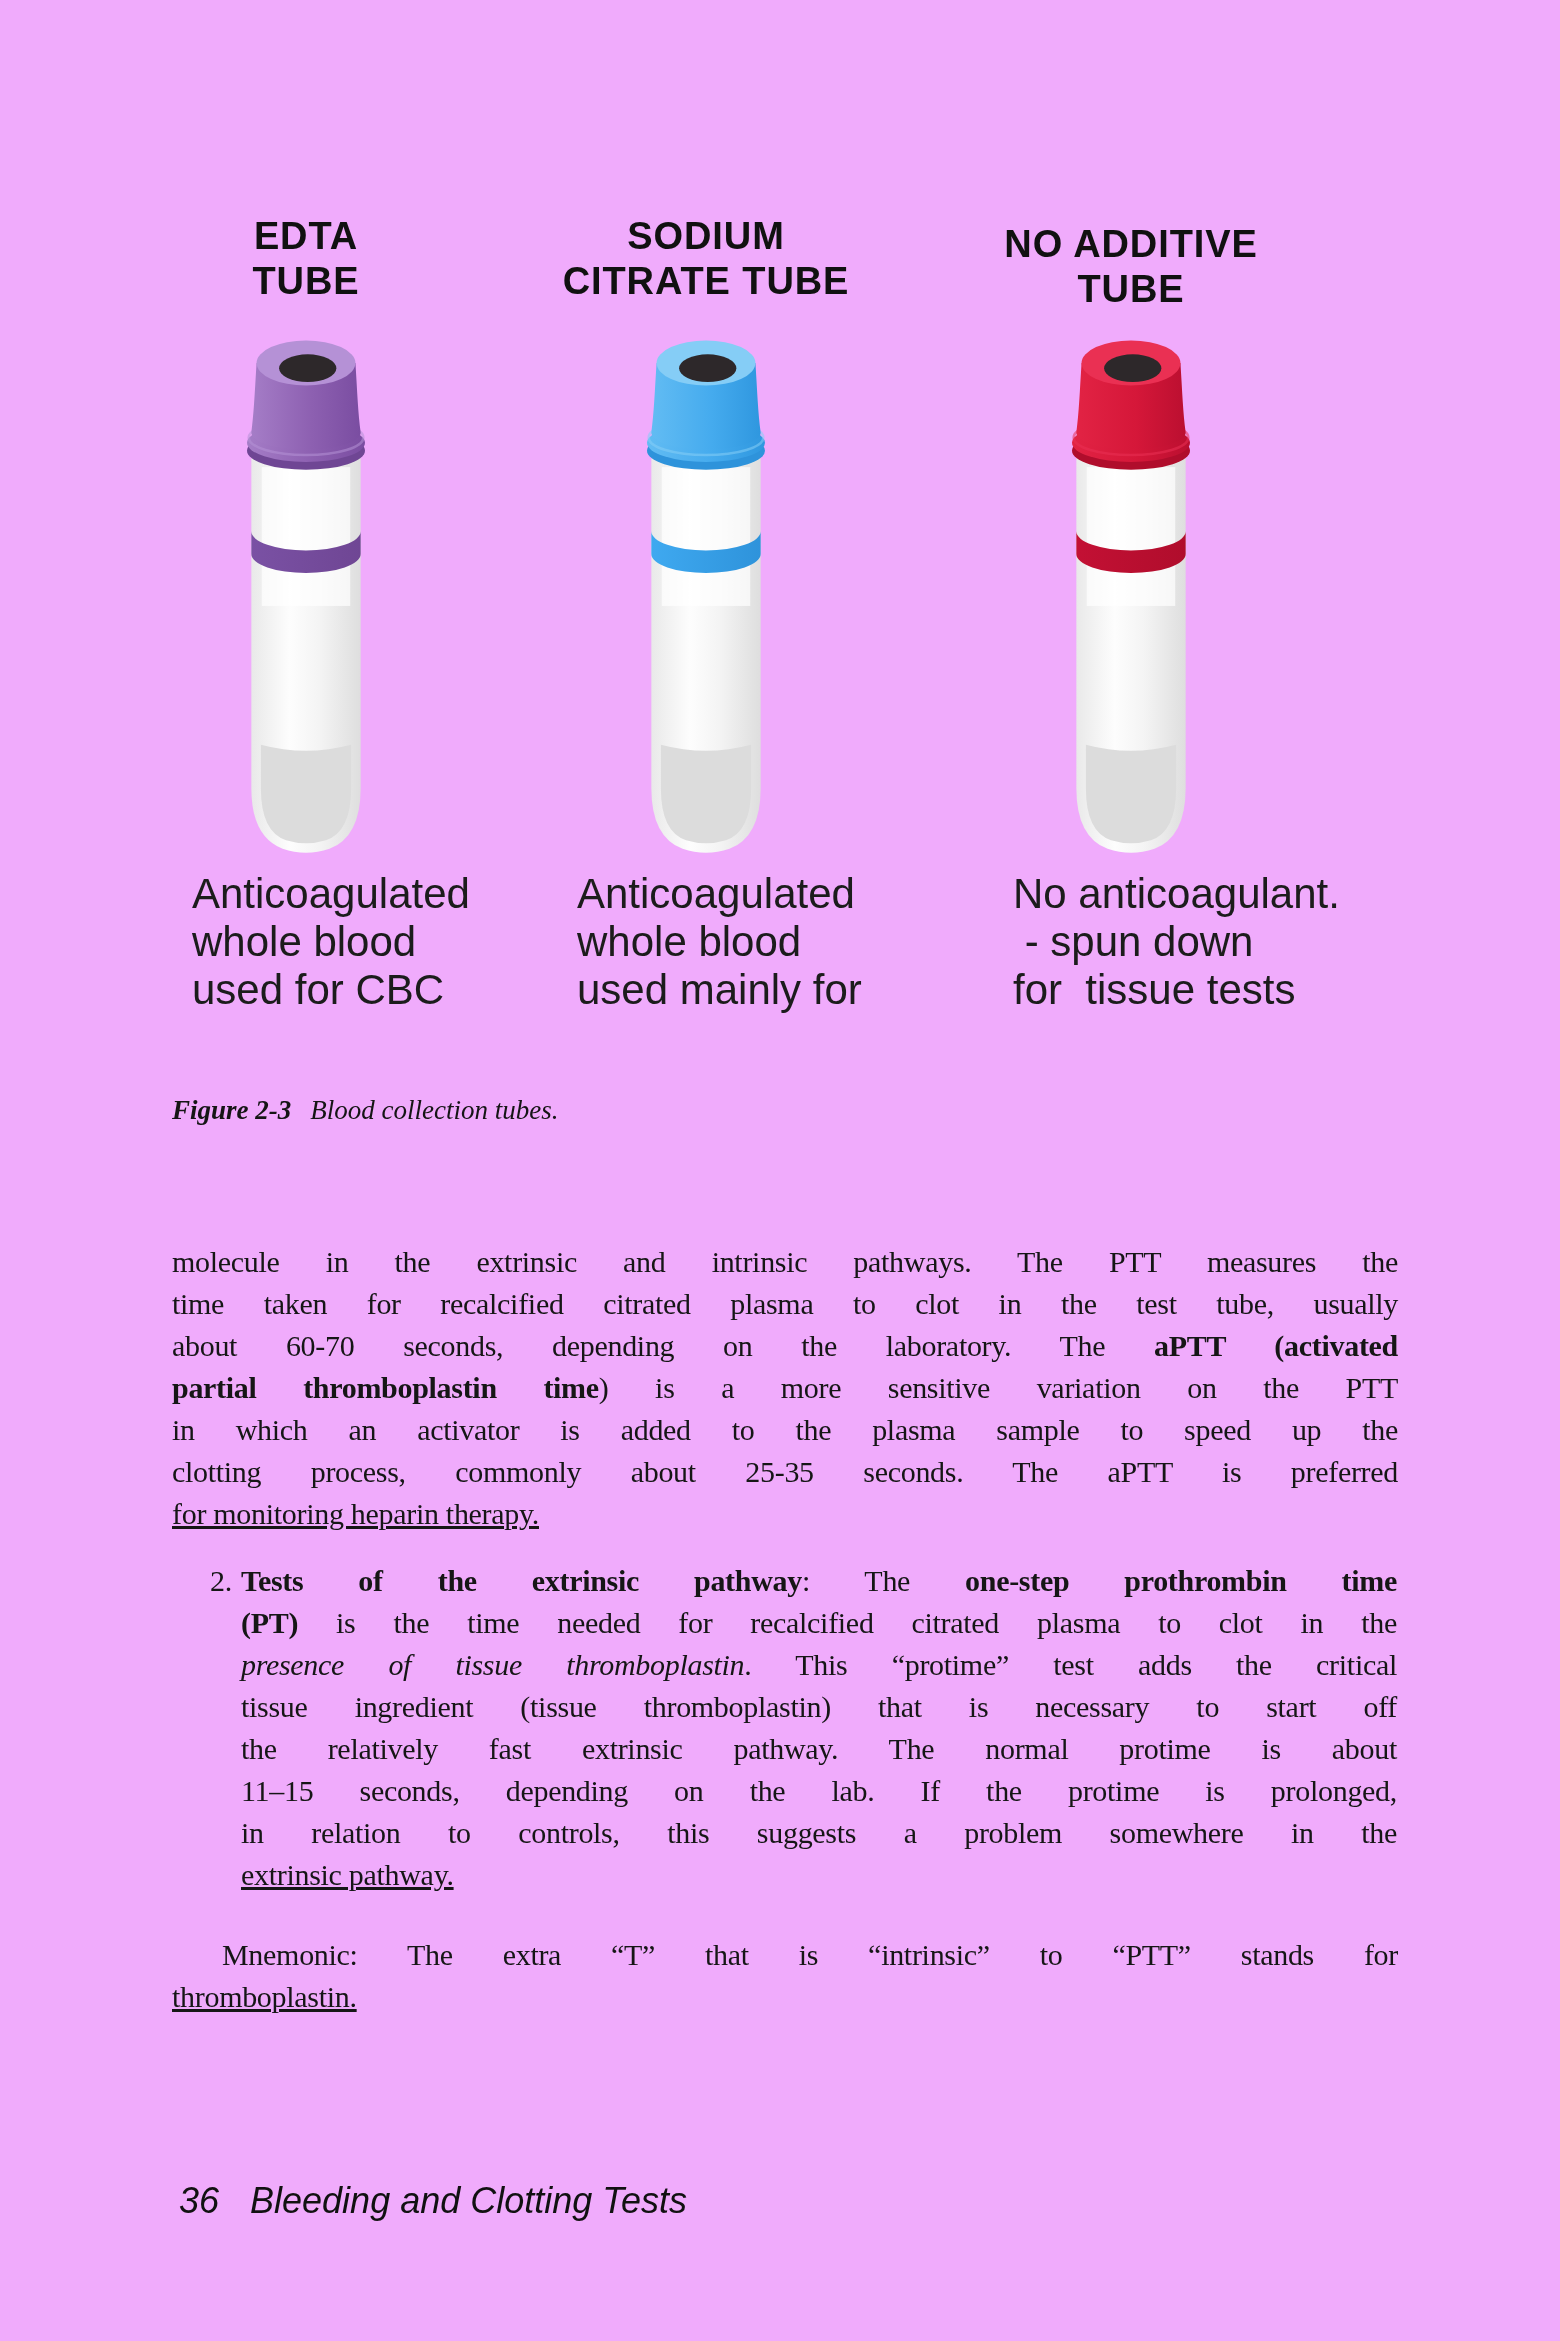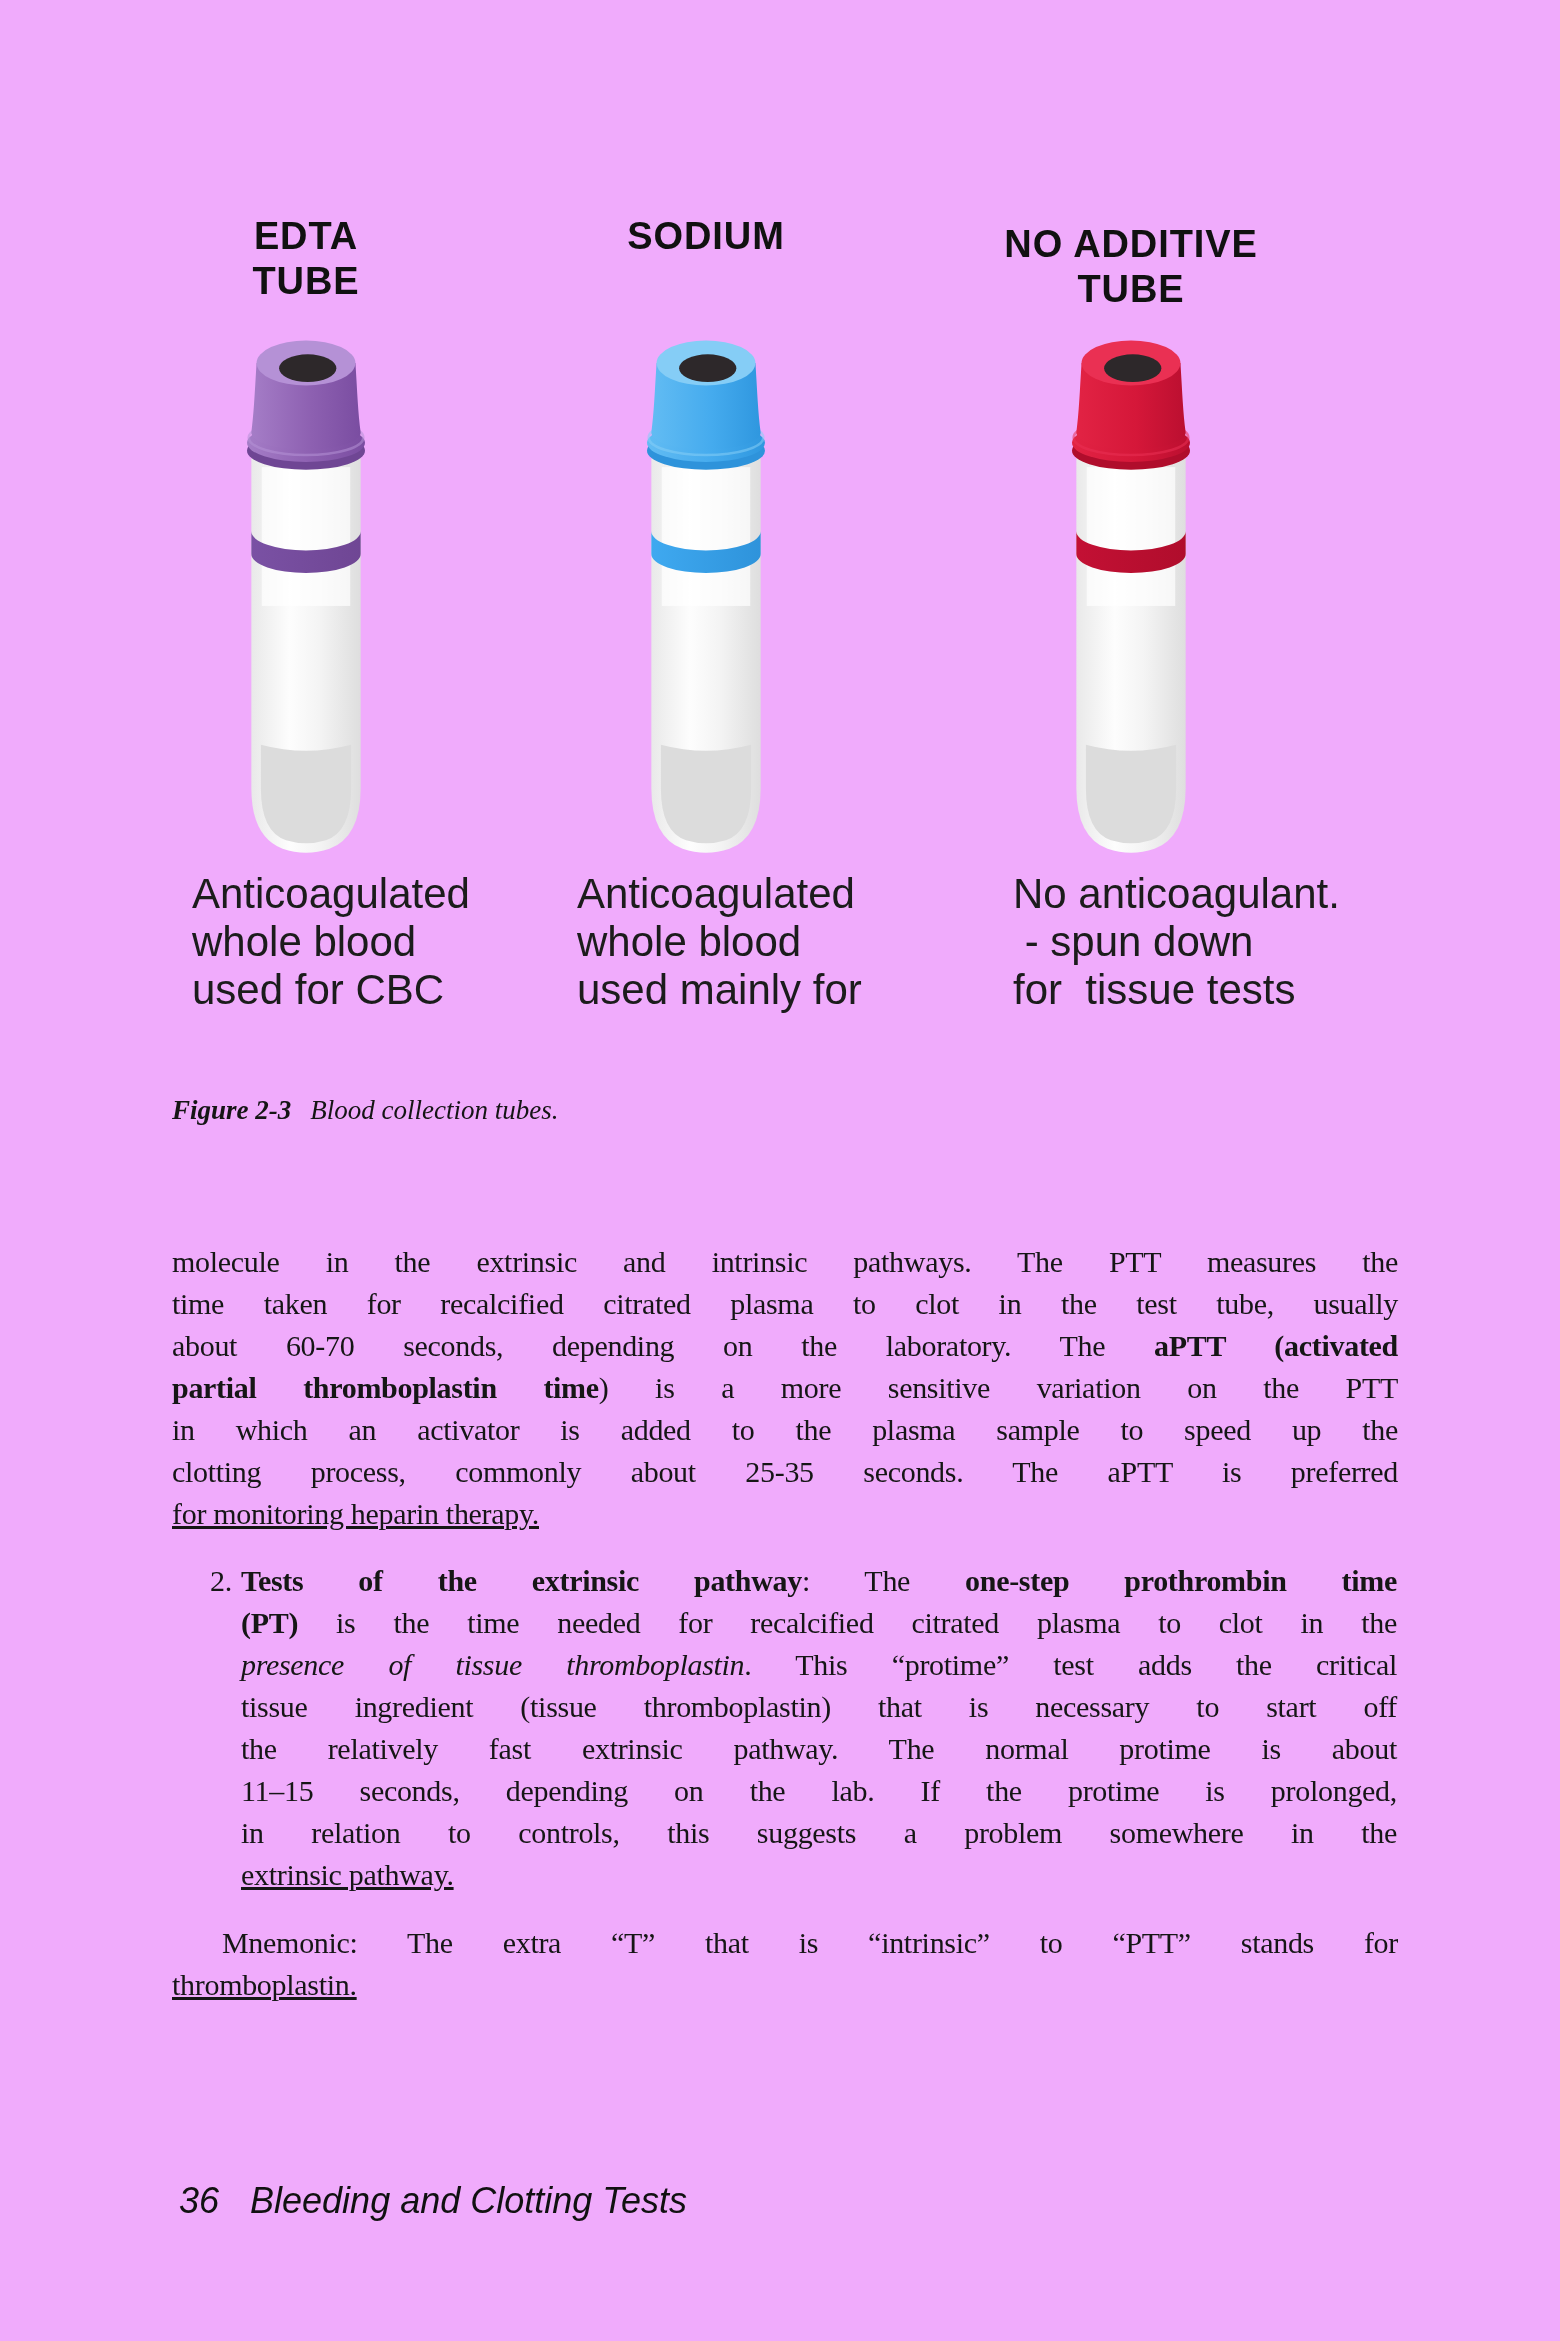--- a/index.html
+++ b/index.html
@@ -46,21 +46,21 @@
     font-size:30px; line-height:42px; letter-spacing:-0.3px; color:#161616;
   }
   .bline { text-align:justify; text-align-last:justify; }
   .bline.lastline { text-align-last:left;text-decoration:underline; }
   .seg-b { font-weight:bold; }
   .seg-i { font-style:italic; }
 
   .para-item2 { position:relative; margin-top:25px; margin-left:69px; width:1156px; }
   .item-marker { position:absolute; left:-31px; top:0; line-height:42px; }
 
-  .para-mnemonic { margin-top:26px; }
+  .para-mnemonic { margin-top:38px; }
   .para-mnemonic .bline:first-child { text-indent:50px; }
 
   
   .page-footer {
     position:absolute; left:179px; top:2181px;
     font-family:"Liberation Sans", sans-serif; font-style:italic;
     font-size:36px; line-height:40px; color:#111111;
   }
   .page-footer .page-num { margin-right:31px; }
 </style>
@@ -107,20 +107,21 @@
   </svg></div>
       <div class="tube-desc">
           <div class="desc-line">Anticoagulated</div>
           <div class="desc-line">whole blood</div>
           <div class="desc-line">used for CBC</div>
         </div>
     </div>
     <div class="tube-col c1">
       <div class="tube-title">
           <div>SODIUM</div>
+          <div>CITRATE TUBE</div>
         </div>
       <div class="tube-art">
   <svg width="148" height="524" viewBox="0 0 170 604" xmlns="http://www.w3.org/2000/svg">
     <defs>
       <linearGradient id="tg1" x1="0" y1="0" x2="1" y2="0">
         <stop offset="0" stop-color="#e9e9e9"></stop>
                 <stop offset="0.35" stop-color="#fdfdfd"></stop>
         <stop offset="0.62" stop-color="#f4f4f4"></stop>
                 <stop offset="1" stop-color="#dedede"></stop>
       </linearGradient>

